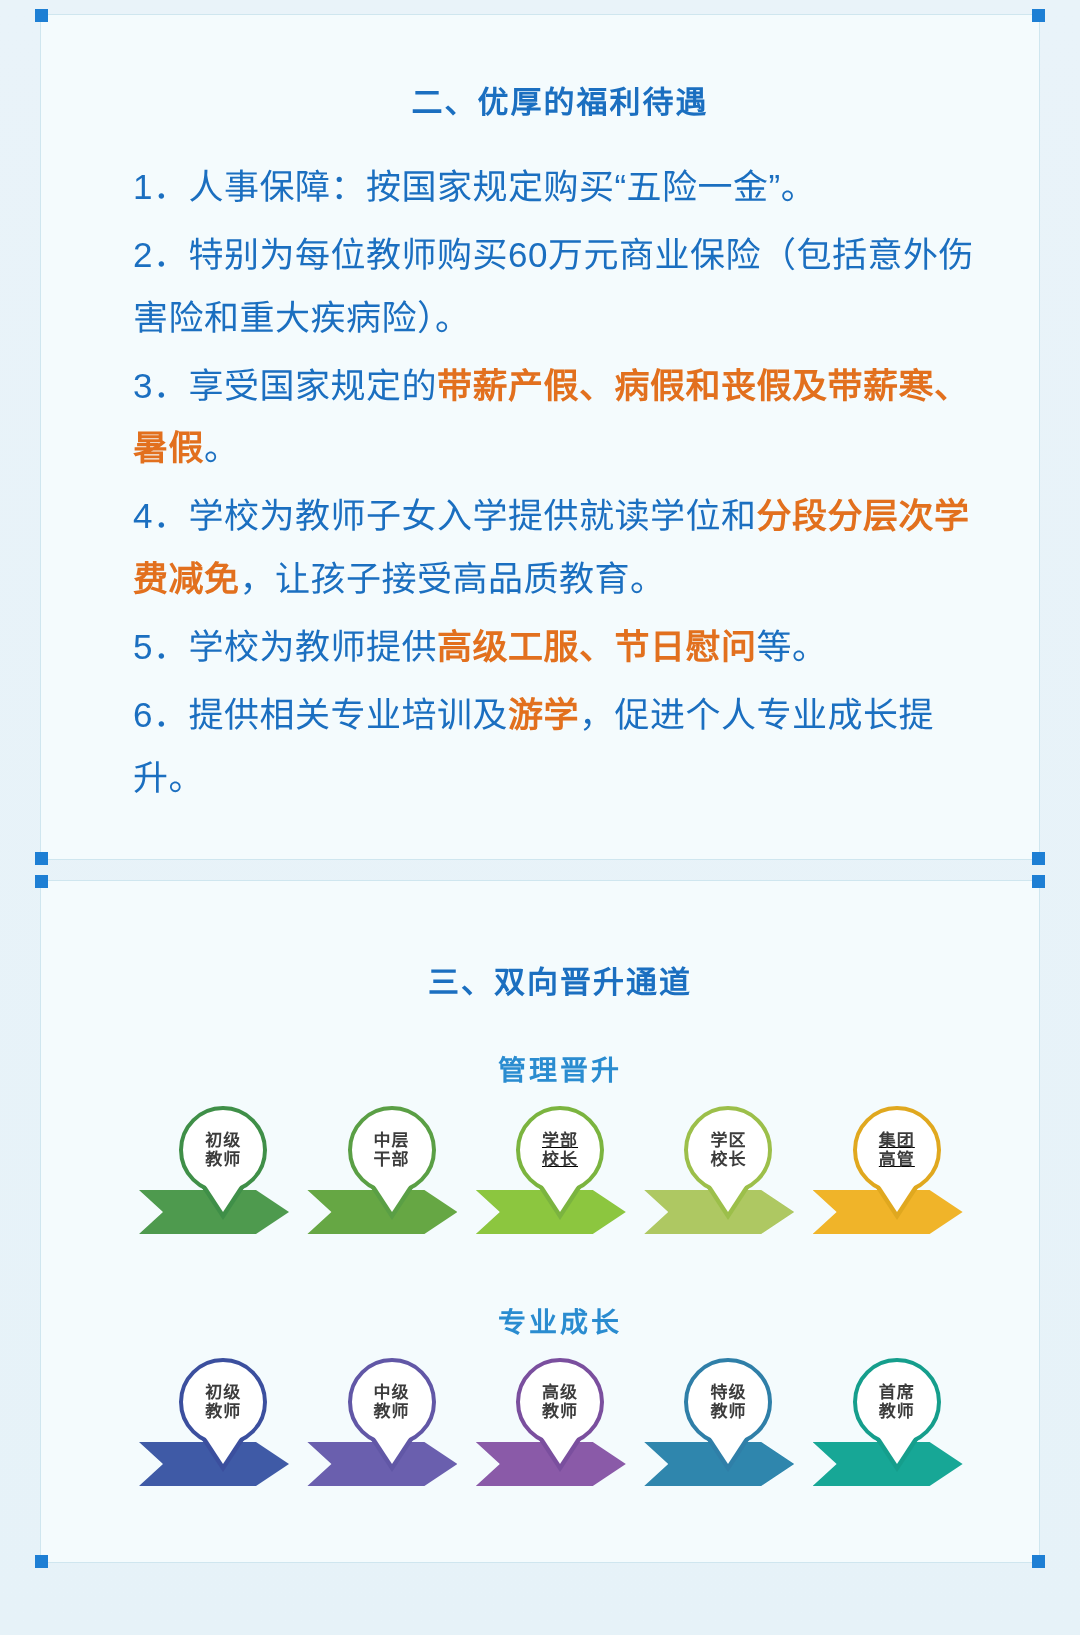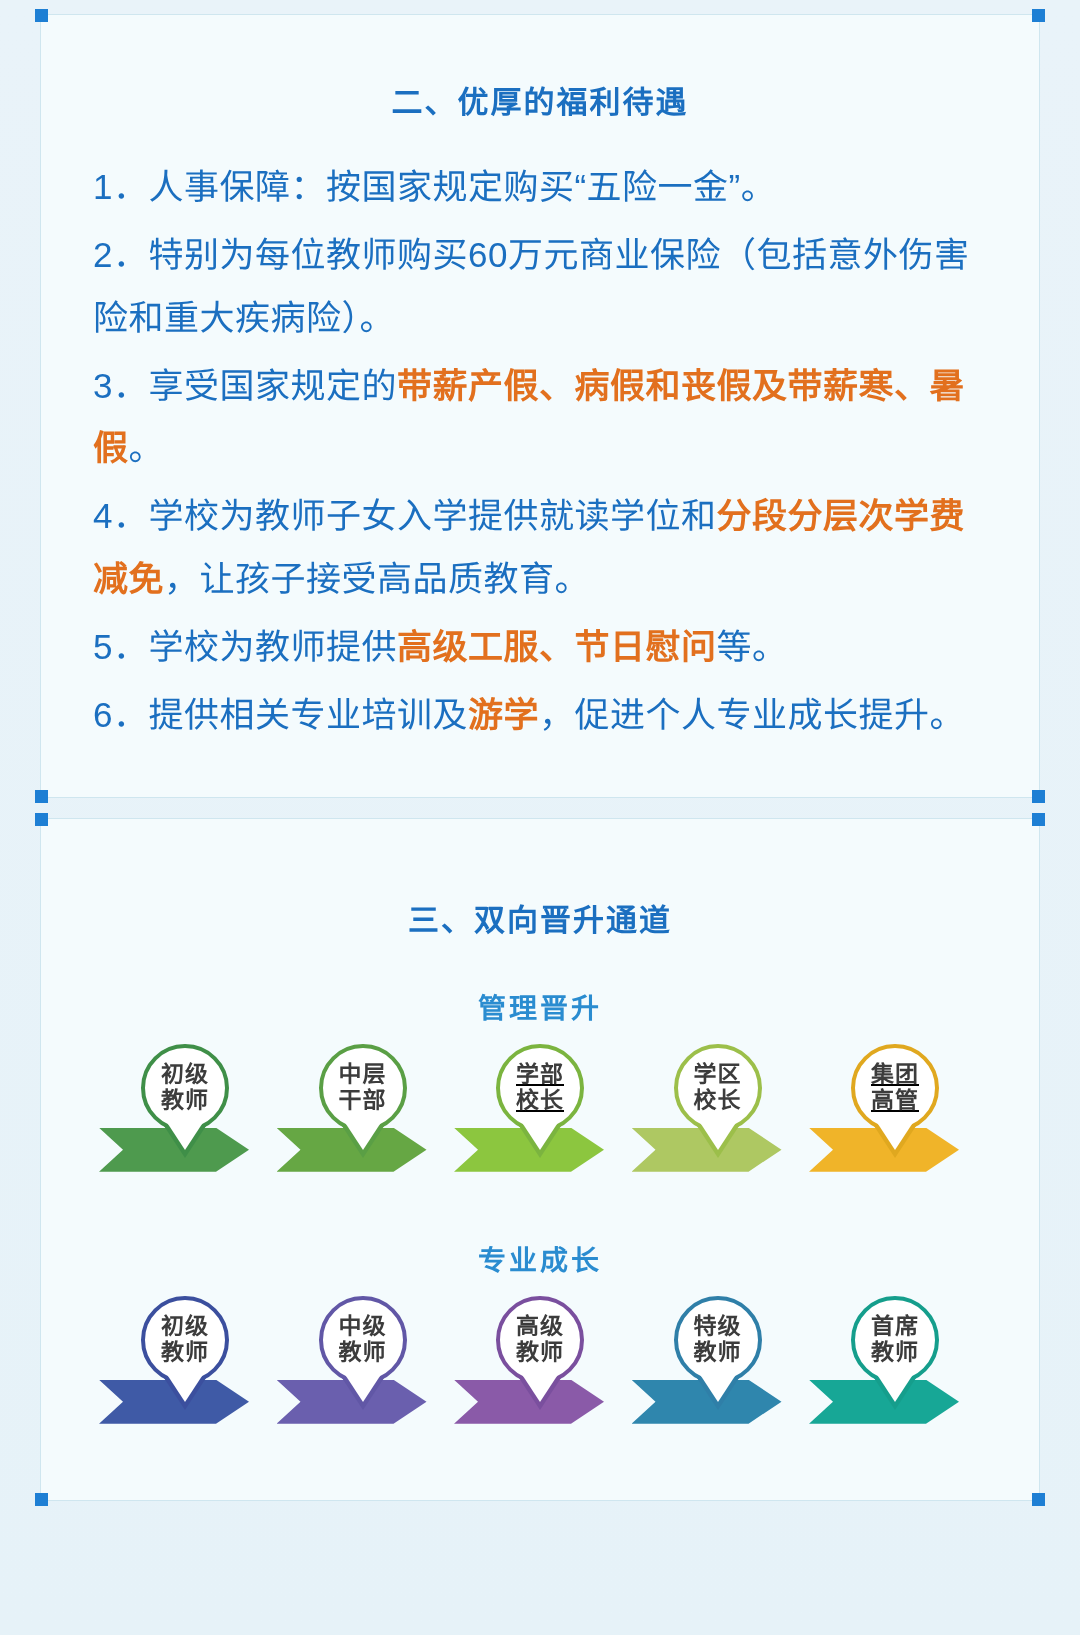--- a/index.html
+++ b/index.html
@@ -19,20 +19,21 @@
     box-sizing: border-box;
     padding: 14px 40px 18px 40px;
   }
 
   
   .card {
     position: relative;
     background: #f4fbfd;
     border: 1px solid #cfe6ef;
     box-sizing: border-box;
+    padding-left: 40px;
   }
   .card + .card { margin-top: 20px; }
 
   .corner {
     position: absolute;
     width: 13px;
     height: 13px;
     background: #1e7fd4;
   }
   .corner.tl { top: -6px; left: -6px; }
@@ -132,21 +133,21 @@
     bottom: -30px;
     transform: translateX(-50%);
     width: 0;
     height: 0;
     border-left: 21px solid transparent;
     border-right: 21px solid transparent;
     border-top: 32px solid #3aa03a;
     z-index: 1;
   }
   .pin-text {
-    font-size: 23px;
+    font-size: 17px;
     line-height: 1.12;
     color: #3c3c3c;
     font-weight: bold;
     text-align: center;
     letter-spacing: 1px;
   }
   .arrow-block {
     position: relative;
     height: 78px;
   }

